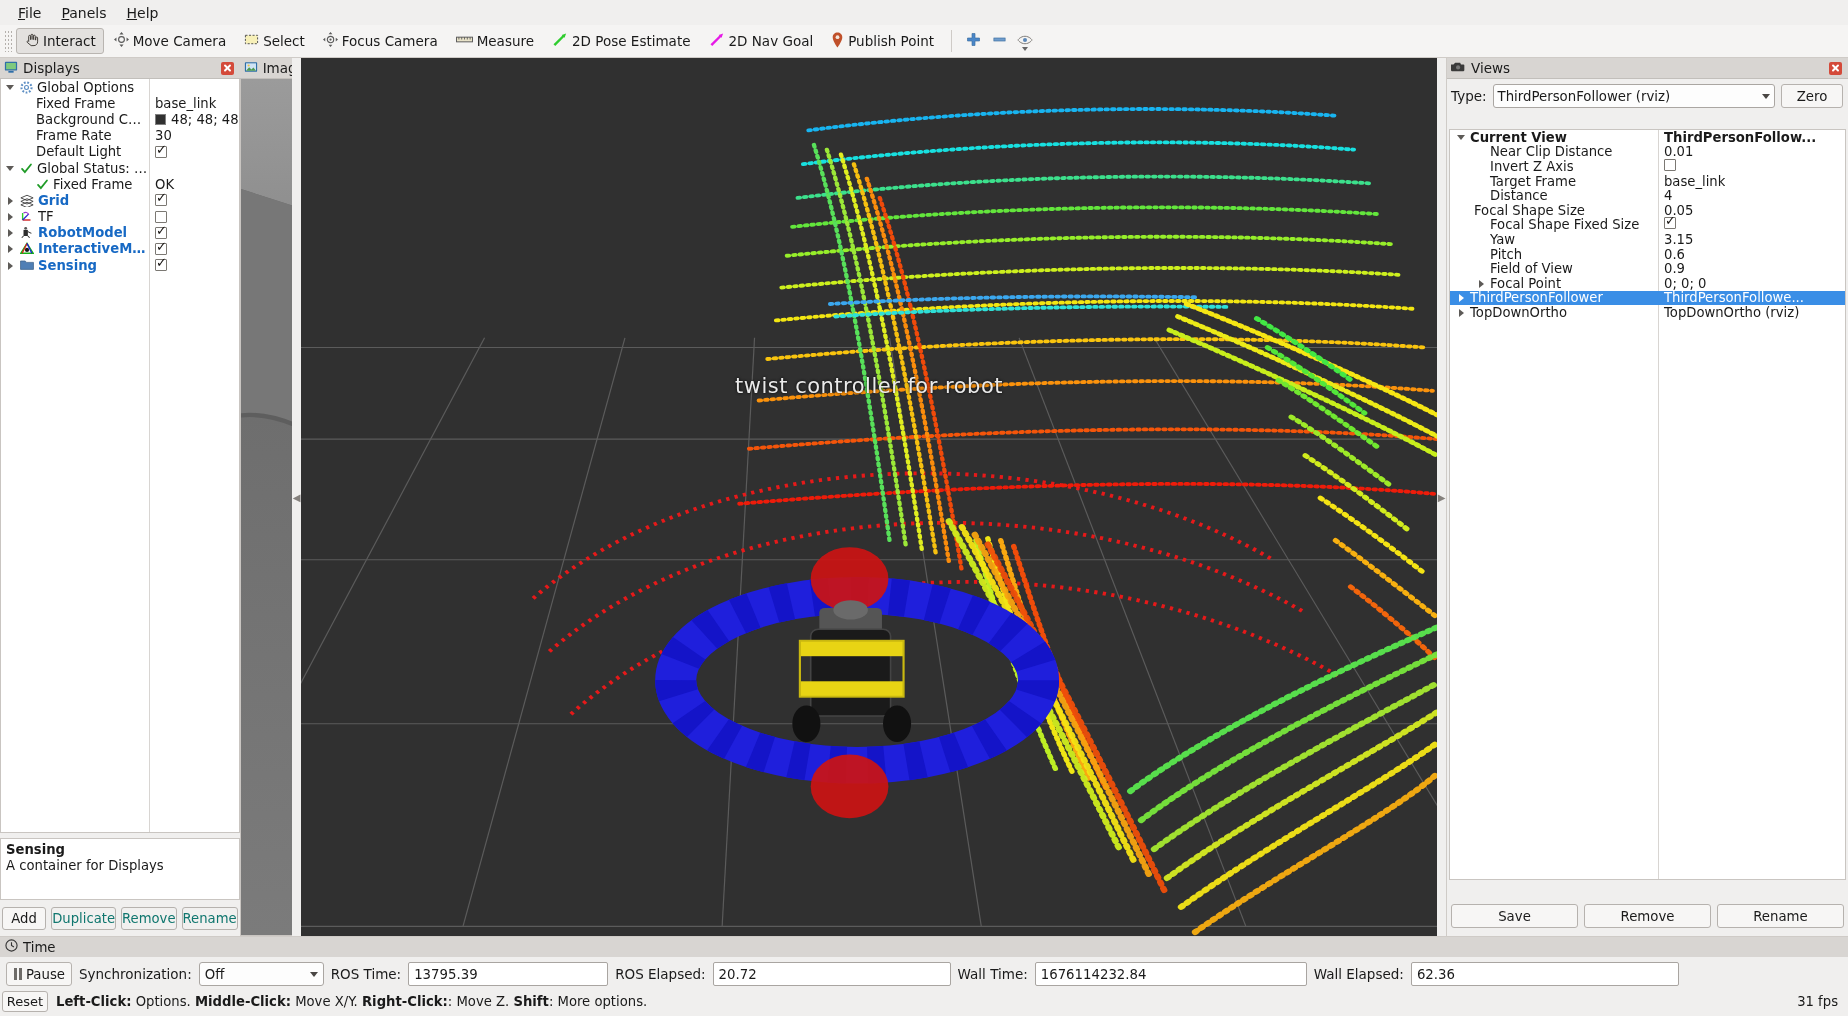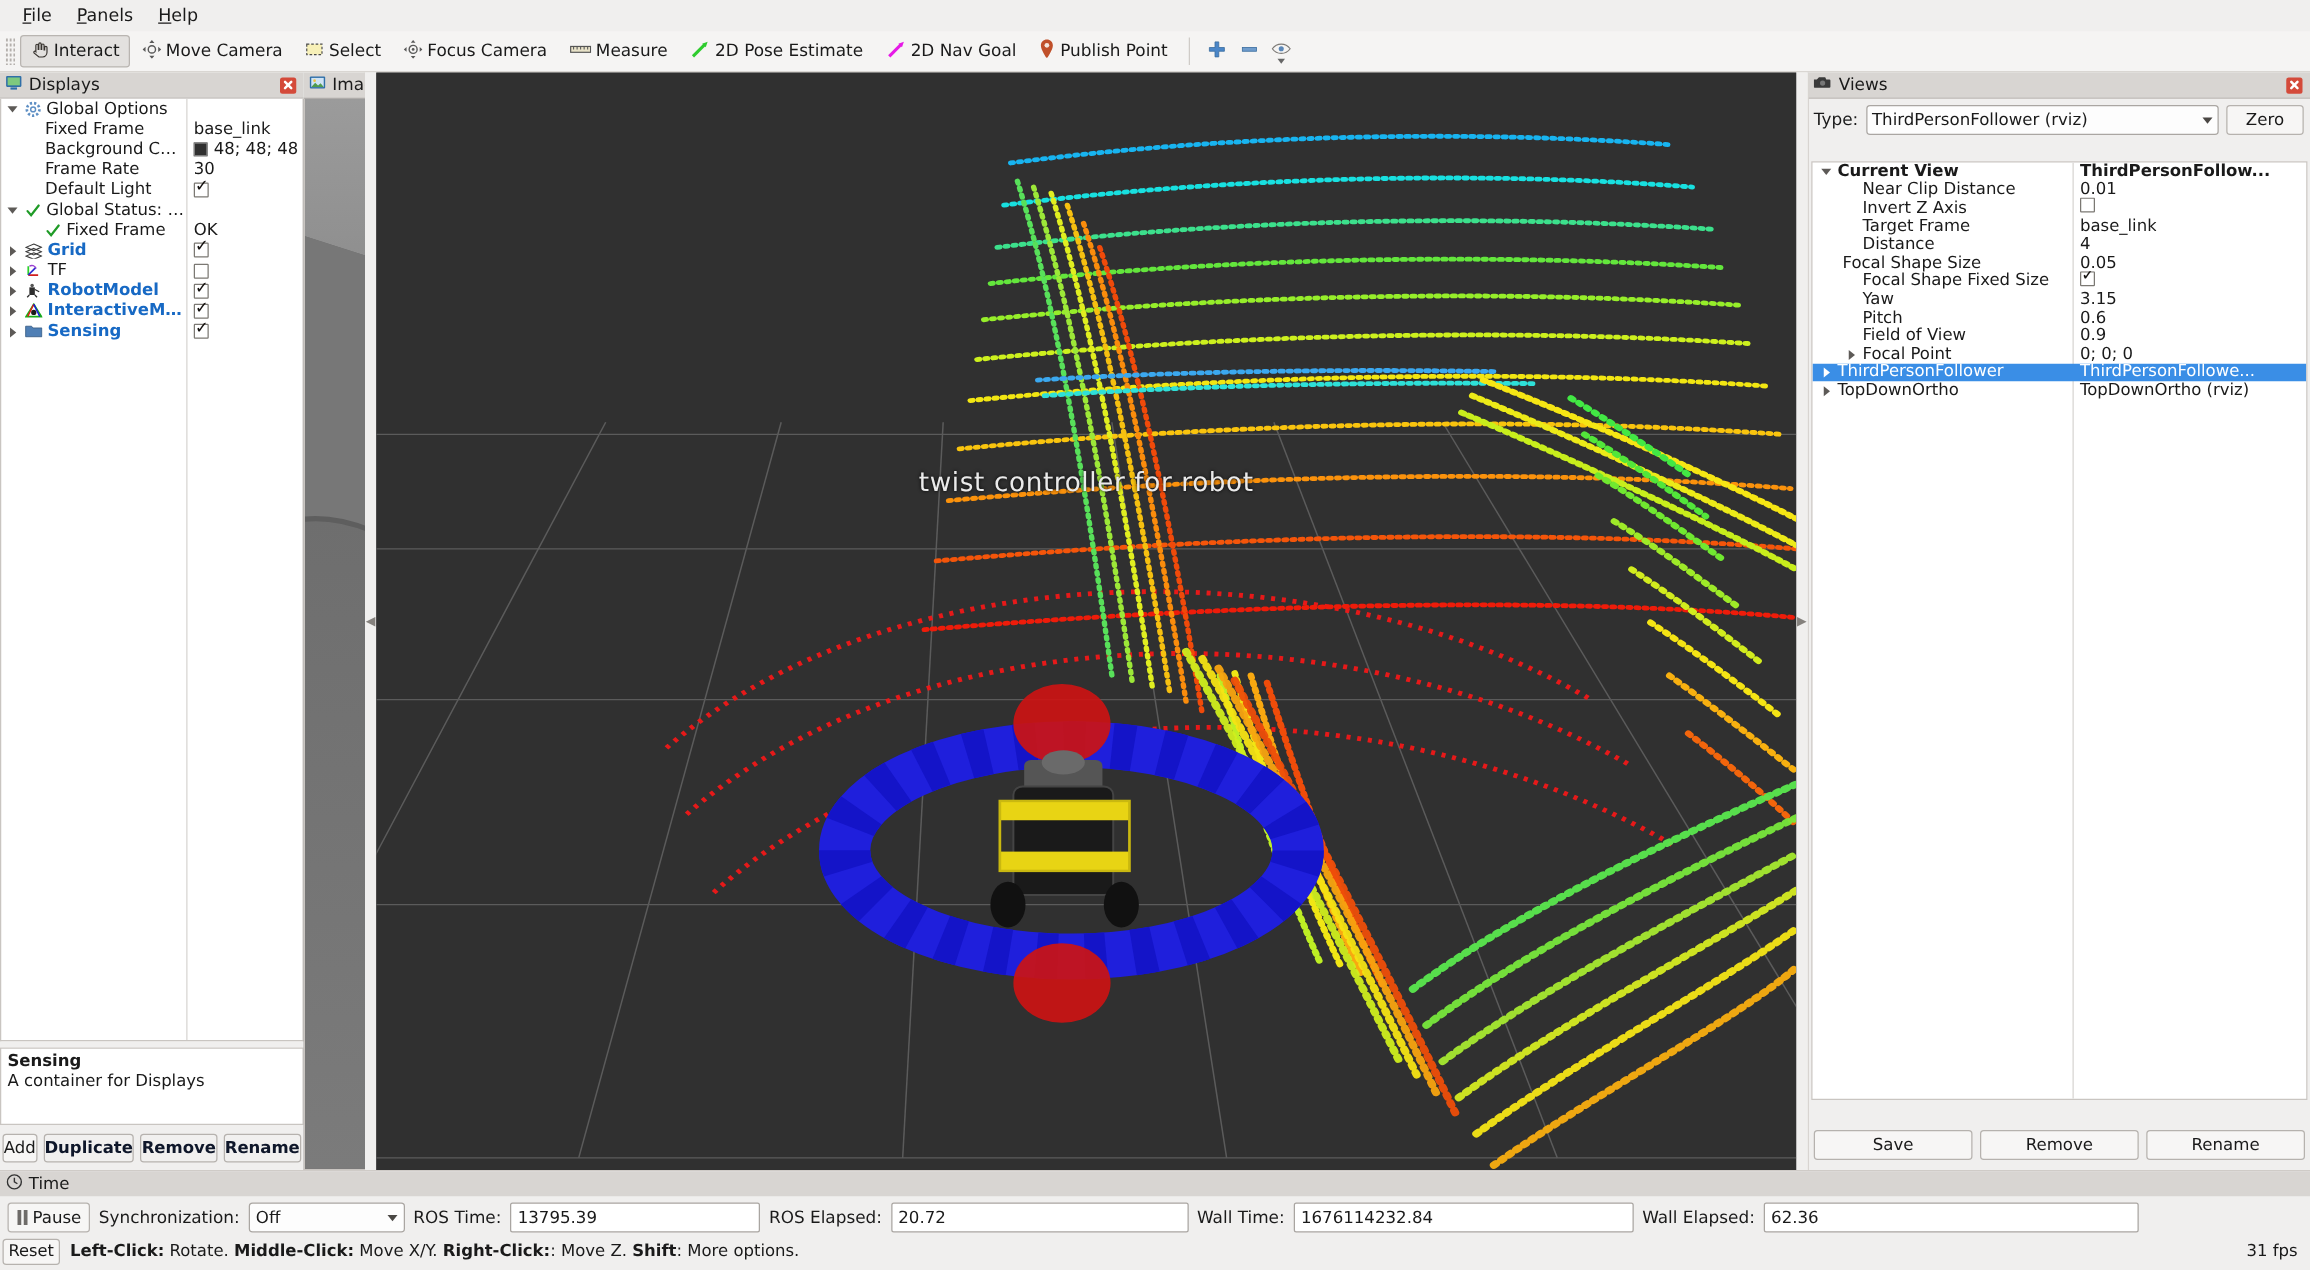--- a/index.html
+++ b/index.html
@@ -101,21 +101,21 @@
     height: 62px; flex: 0 0 62px; background:#fff; border:1px solid #c9c5c1;
     margin-top: 5px; padding: 3px 5px; font-size: 13.2px; line-height: 16px;
   }
   .desc-box .t1 { font-weight: bold; }
   .btnrow { display: flex; gap: 5px; padding: 7px 2px 6px 2px; }
   .qbtn {
     flex: 1 1 0; height: 23px; background: #f7f6f5; border: 1px solid #b6b2ae;
     border-radius: 3px; font-size: 13.2px; display:flex; align-items:center; justify-content:center;
     font-family: inherit; color:#1a1a1a;
   }
-  .qbtn.disabled { color: #0f172a; background:#f1f0ef;font-weight:bold; }
+  .qbtn.disabled { color: #0f766e; background:#f1f0ef; }
 
   .imgpanel { flex: 0 0 280px; display:flex; flex-direction:column; }
   .imgview { flex:1 1 auto; border:1px solid #c9c5c1; border-top:none; background:#6a6a6a; position:relative; overflow:hidden;}
 
   
   .center { flex: 1 1 auto; display:flex; min-width:0; position: relative; background:#f0efee;}
   .handle { width: 9px; background:#f0efee; display:flex; align-items:center; justify-content:center; }
   .handle span { font-size: 10px; color:#85817d; }
   .viewport { flex:1 1 auto; position:relative; background:#303030; overflow:hidden; }
   .vp-label {
@@ -809,24 +809,24 @@
       <div class="tfield" style="width:238px">
         <span>20.72</span>
       </div>
 
       <span>Wall Time:</span>
       <div class="tfield" style="width:272px">
         <span>1676114232.84</span>
       </div>
 
       <span>Wall Elapsed:</span>
-      <div class="tfield" style="width:300px">
+      <div class="tfield" style="width:268px">
         <span>62.36</span>
       </div>
     </div>
 
     <div class="statusrow">
       <div class="resetbtn">Reset</div>
-      <div class="hint" id="hint-text"><b>Left-Click:</b><span> Rotate. </span><b>Middle-Click:</b><span> Move X/Y. </span><b>Right-Click:</b><span>: Move Z. </span><b>Shift</b><span>: More options.</span></div>
+      <div class="hint" id="hint-text"><b>Left-Click:</b><span> Options. </span><b>Middle-Click:</b><span> Move X/Y. </span><b>Right-Click:</b><span>: Move Z. </span><b>Shift</b><span>: More options.</span></div>
       <div class="fps">31 fps</div>
     </div>
   </div>
 </div>
 
 </body></html>

